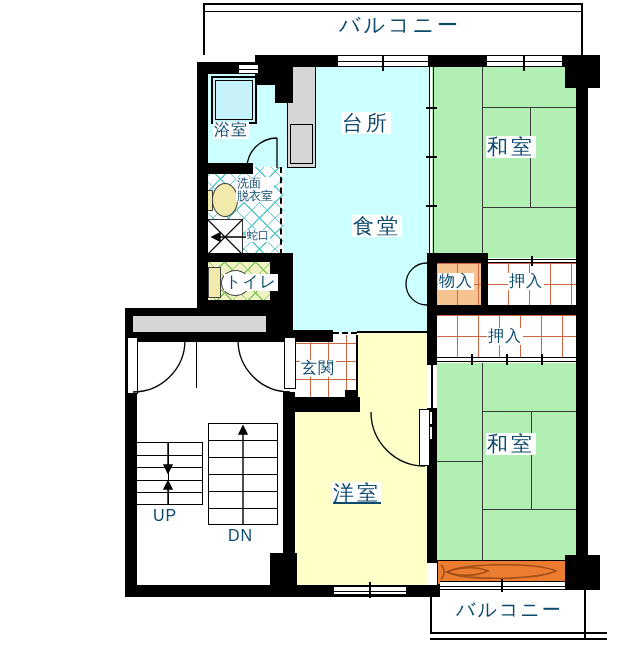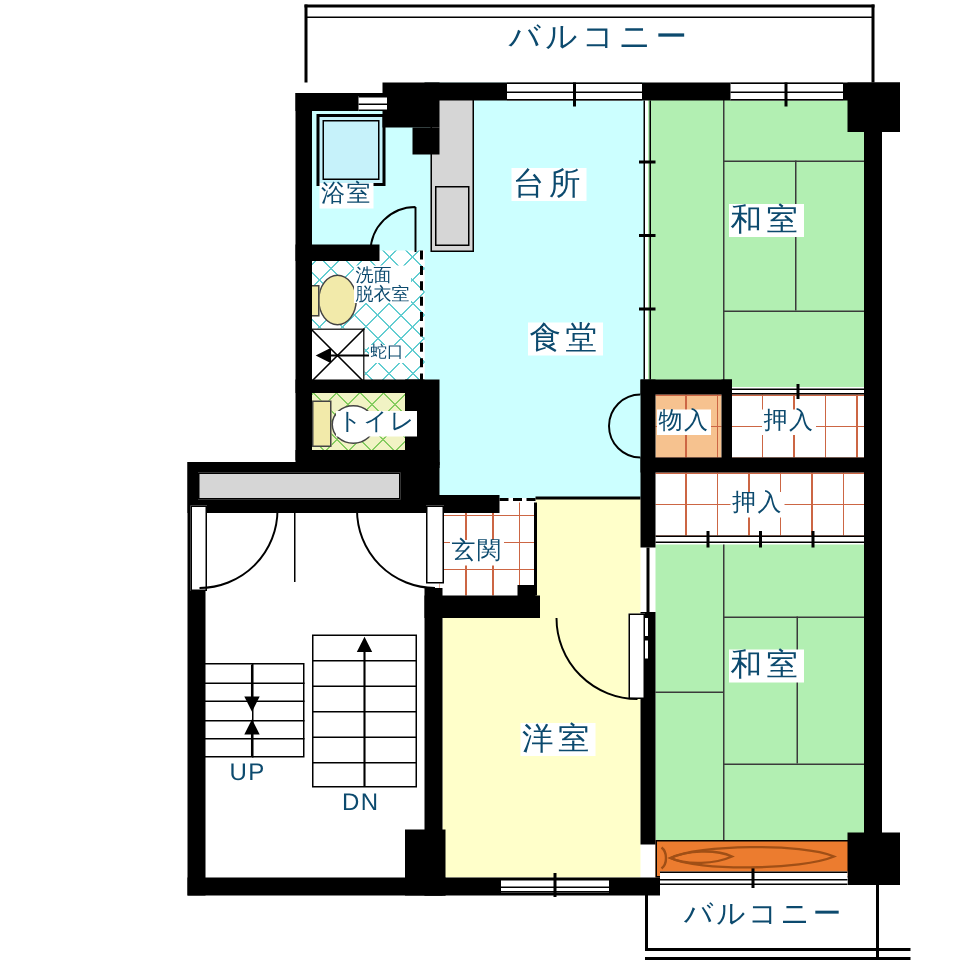--- a/index.html
+++ b/index.html
@@ -208,19 +208,19 @@
     <span>洗面</span><br>
     <span>脱衣室</span>
   </div>
   <div class="lbl fs12" style="left:246px;top:230px;">蛇口</div>
   <div class="lbl fs22" style="left:332px;top:215px;margin-left:20px;">食堂</div>
   <div class="lbl fs17" style="left:224px;top:274px;">トイレ</div>
   <div class="lbl fs17" style="left:438px;top:273px;">物入</div>
   <div class="lbl fs17" style="left:508px;top:273px;">押入</div>
   <div class="lbl fs17" style="left:487px;top:328px;">押入</div>
   <div class="lbl fs17" style="left:300px;top:360px;">玄関</div>
-  <div class="lbl fs22" style="left:347px;top:482px;">洋室</div>
+  <div class="lbl fs22" style="left:332px;top:482px;text-decoration:underline;">洋室</div>
   <div class="lbl fs22" style="left:486px;top:433px;">和室</div>
   <div class="lbl fs17" style="left:152px;top:508px;background:transparent;">UP</div>
   <div class="lbl fs17" style="left:227px;top:528px;background:transparent;">DN</div>
   <div class="lbl fs20" style="left:455px;top:600px;background:transparent;">バルコニー</div>
 
 </div>
 
 </body></html>

